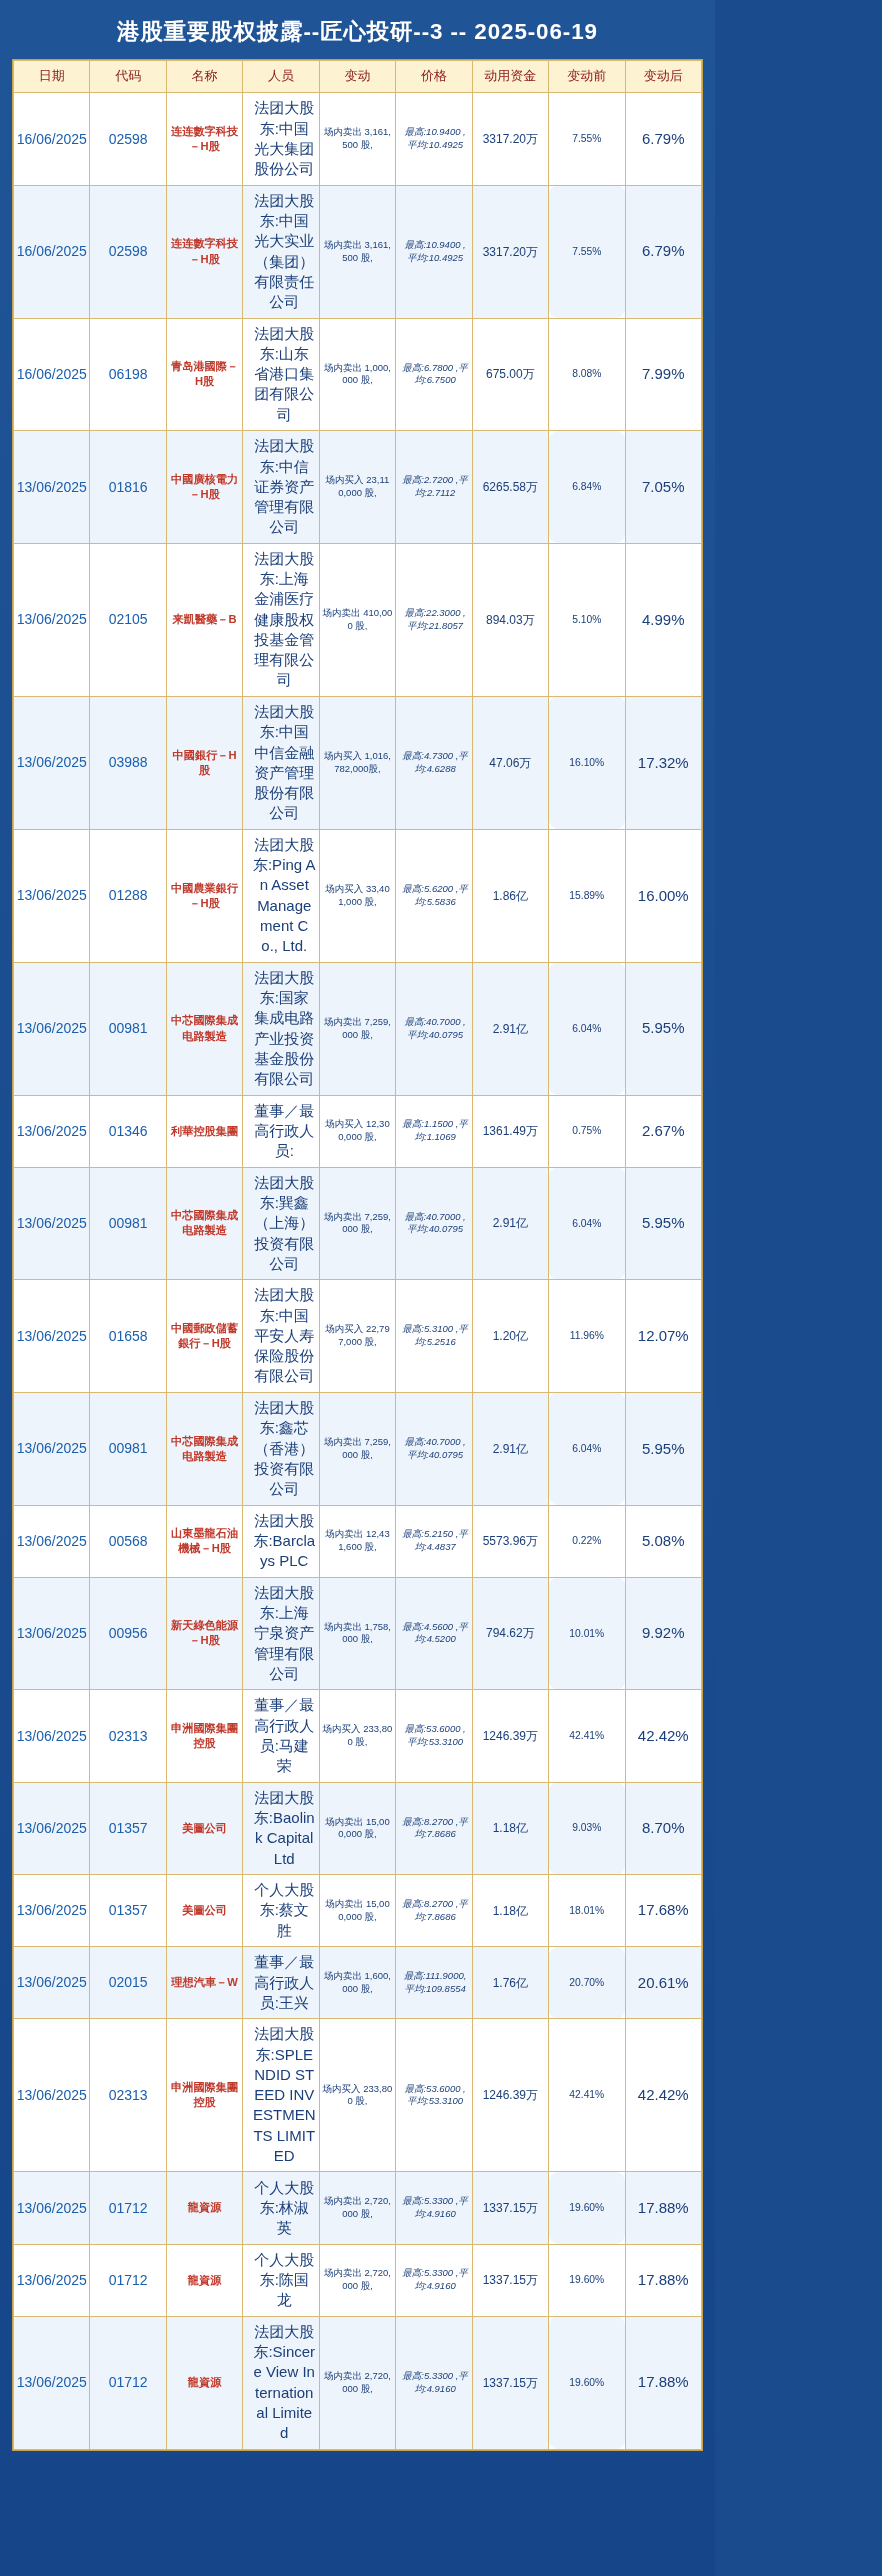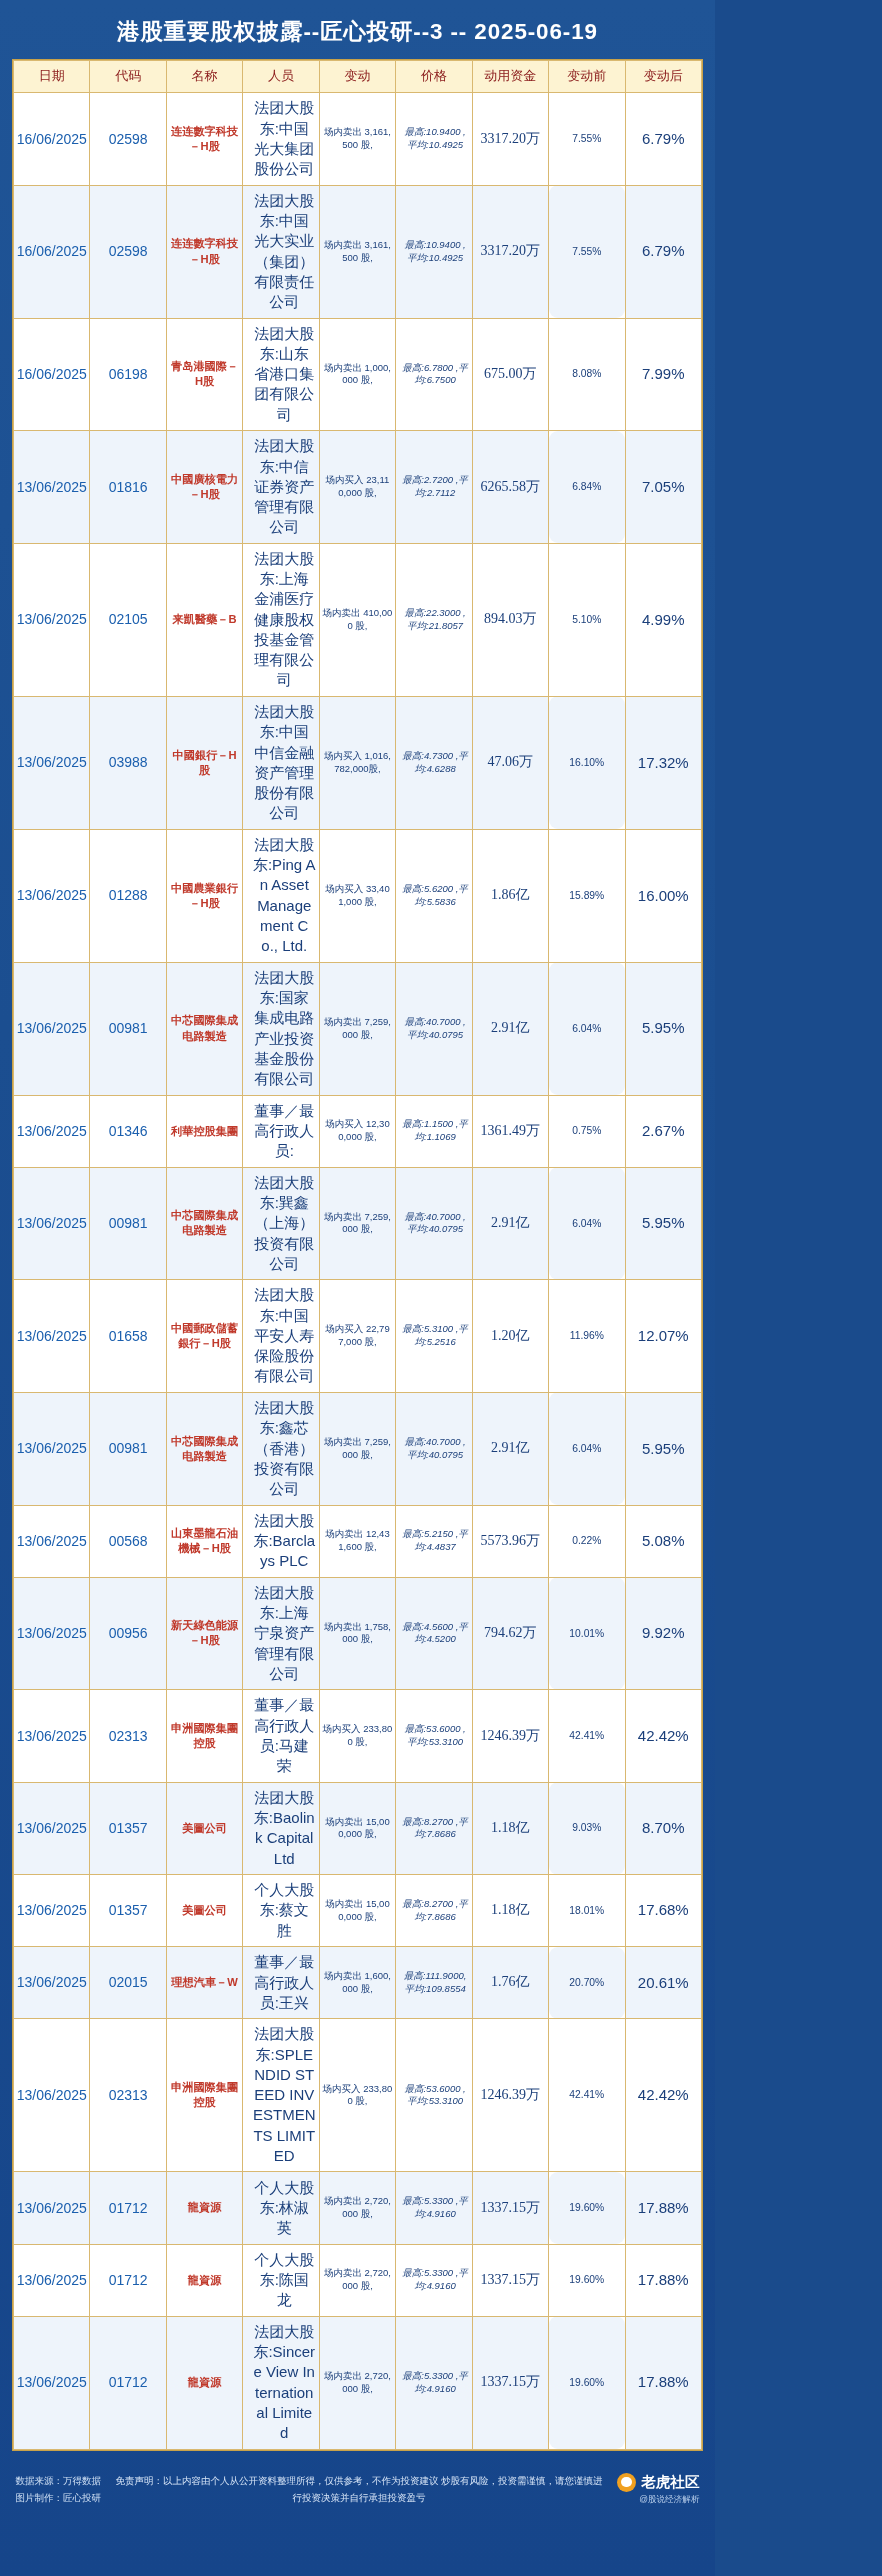--- a/index.html
+++ b/index.html
@@ -54,21 +54,21 @@
   }
   tbody tr.alt td { background: #eef4fb; }
   tbody tr td { background: #ffffff; }
   tbody tr.alt td.c-date, tbody tr td.c-date { }
   td.c-date { color: #1b5fae; font-size: 14px; width: 67px; text-align: right; }
   td.c-code { color: #1b5fae; font-size: 14px; width: 53px; }
   td.c-name { color: #c0392b; font-size: 11.2px; font-weight: bold; width: 69px; }
   td.c-person { color: #1b3f7a; font-size: 15px; width: 79px; text-align: center; padding-left: 9px;}
   td.c-change { color: #1b3f7a; font-size: 9.5px; width: 74px; }
   td.c-price { color: #1b3f7a; font-size: 9.5px; width: 69px; text-align: center; padding-left: 5px; font-style: italic;}
-  td.c-amount { color: #1b3f7a; font-size: 14px; width: 86px; font-family: Liberation Serif, serif; }
+  td.c-amount { color: #1b3f7a; font-size: 12px; width: 86px; }
   td.c-before { color: #1b3f7a; font-size: 10.3px; width: 72px; border-radius: 9px; }
   td.c-after { color: #1b3f7a; font-size: 15px; width: 72px; }
 
   .footer {
     margin-top: 12px;
     padding: 10.3px 15.5px 13.8px 15.5px;
     display: flex;
     justify-content: space-between;
     align-items: center;
     color: #cfe0f5;
@@ -353,29 +353,15 @@
             <td class="c-change">场内卖出 2,720,000 股,</td>
             <td class="c-price">最高:5.3300 ,平均:4.9160</td>
             <td class="c-amount">1337.15万</td>
             <td class="c-before">19.60%</td>
             <td class="c-after">17.88%</td>
           </tr>
         </tbody>
     </table>
   </div>
 
-  <div class="footer">
-    <div class="left">
-      <div>数据来源：万得数据</div>
-      <div>图片制作：匠心投研</div>
-    </div>
-    <div class="mid">免责声明：以上内容由个人从公开资料整理所得，仅供参考，不作为投资建议 炒股有风险，投资需谨慎，请您谨慎进行投资决策并自行承担投资盈亏</div>
-    <div class="right">
-      <div class="brand">
-        <span class="brand-logo"></span>
-        <span class="brand-name">老虎社区</span>
-      </div>
-      <div class="brand-sub">@股说经济解析</div>
-    </div>
-  </div>
 
 </div>
 
 
 </body></html>

